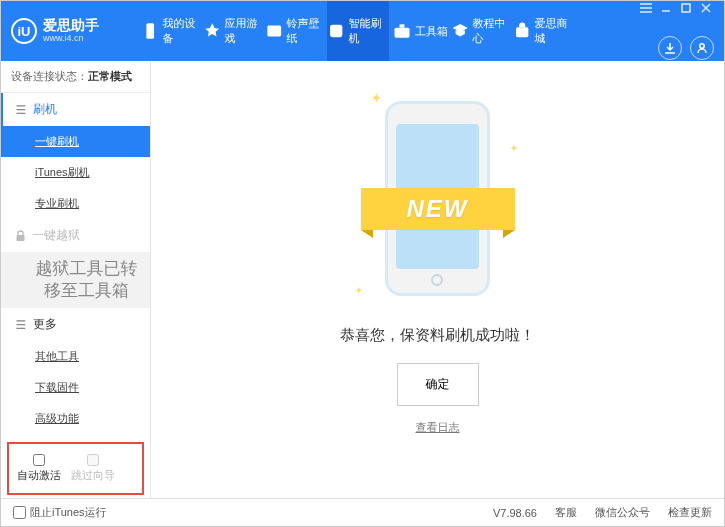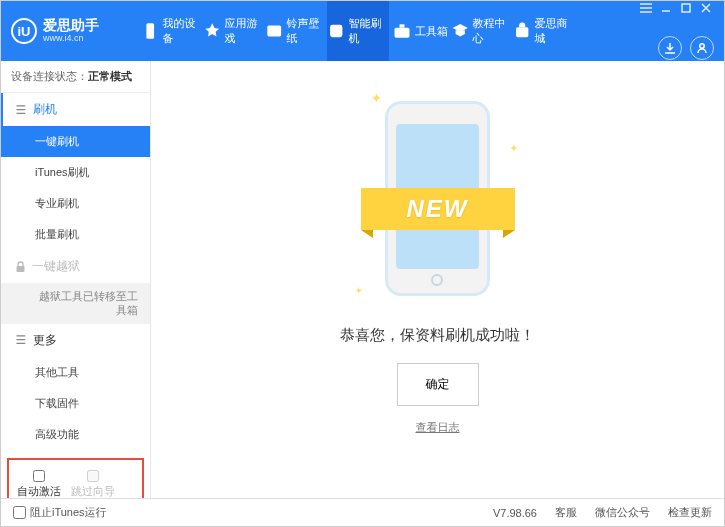--- a/index.html
+++ b/index.html
@@ -24,23 +24,23 @@
 
 .body { flex: 1; display: flex; overflow: hidden; }
 
 .sidebar { width: 150px; border-right: 1px solid #e5e5e5; display: flex; flex-direction: column; background: #fff; }
 .status-bar { padding: 8px 10px; font-size: 11px; color: #666; border-bottom: 1px solid #eee; }
 .status-val { color: #333; font-weight: bold; }
 .side-group { }
 .side-head { display: flex; align-items: center; gap: 6px; padding: 8px 12px; color: #333; font-size: 12px; border-left: 2px solid transparent; }
 .side-head.acc { color: #2680f6; border-left-color: #2680f6; }
 .side-head .toggler { width: 12px; display: inline-flex; justify-content: center; color: #888; }
-.side-item { padding: 8px 12px 8px 34px; font-size: 11px; color: #444; cursor: pointer; }
+.side-item { padding: 8px 12px 8px 34px; font-size: 11px; color: #444; cursor: pointer; text-decoration: underline; }
 .side-item.active { background: #2680f6; color: #fff; }
-.side-sub { background: #f2f2f2; color: #888; font-size: 11px; padding: 6px 12px 6px 34px; text-align: right; line-height: 1.3; }
+.side-sub { background: #f2f2f2; color: #888; font-size: 17px; padding: 6px 12px 6px 34px; text-align: center; line-height: 1.3; }
 .locked { color: #bbb; }
 .side-head.locked svg { fill: #bbb; }
 
 .checkbox-row { padding: 10px 8px; border: 2px solid #e74c3c; margin: 8px 6px 4px; display: flex; gap: 10px; font-size: 11px; }
 .chk { display: flex; align-items: center; gap: 2px; flex-direction: column; }
 .chk input { width: 12px; height: 12px; }
 .chk.dis { color: #bbb; }
 
 .main { flex: 1; display: flex; flex-direction: column; align-items: center; justify-content: flex-start; padding-top: 35px; position: relative; }
 .phone-illust { width: 130px; height: 210px; position: relative; }
@@ -167,21 +167,20 @@
       </div>
 
       <div class="side-group">
         <div class="side-head acc">
           <span class="toggler">☰</span>
           <span>刷机</span>
         </div>
         <div class="side-item active">一键刷机</div>
         <div class="side-item">iTunes刷机</div>
         <div class="side-item">专业刷机</div>
-        <div class="side-item">批量刷机</div>
       </div>
 
       <div class="side-group">
         <div class="side-head locked">
           <svg width="11" height="12" viewBox="0 0 11 12">
               <rect x="1.5" y="5" width="8" height="6" rx="1"></rect>
               <path d="M3 5V3.5a2.5 2.5 0 015 0V5" fill="none" stroke="#bbb" stroke-width="1.3"></path>
             </svg>
           <span>一键越狱</span>
         </div>

